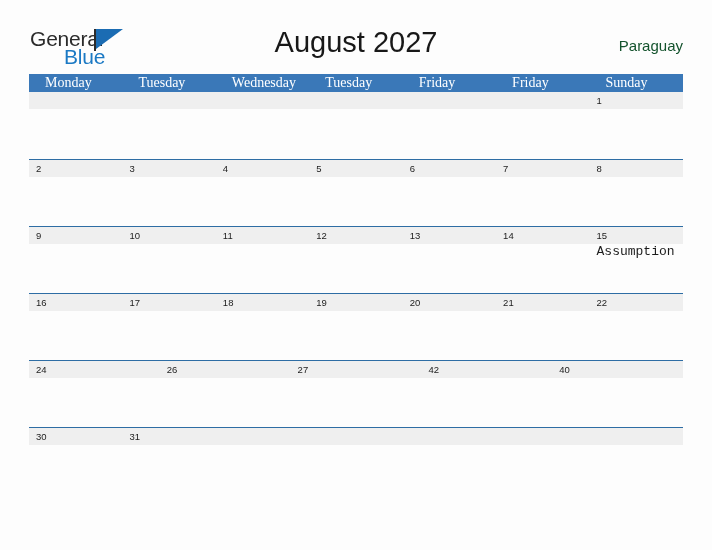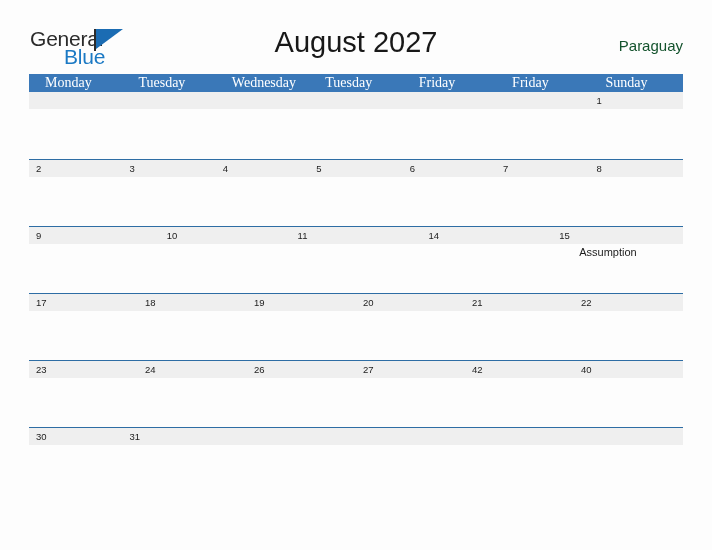--- a/index.html
+++ b/index.html
@@ -145,25 +145,24 @@
     line-height: 16px;
     color: #1c1c1c;
     font-family: "Liberation Sans", sans-serif;
   }
 
   .day-event {
     position: absolute;
     left: 7px;
     top: 19px;
     right: 3px;
-    font-size: 11px;
+    font-size: 13px;
     line-height: 12px;
     color: #1c1c1c;
-    font-family: Liberation Sans, sans-serif;
-    margin-left: 20px;
+    font-family: Liberation Mono, monospace;
   }
 </style>
 </head>
 <body>
 
 <div class="page">
 
   <div class="topbar">
 
     <div class="logo">
@@ -259,31 +258,43 @@
         </div>
       <div class="day">
           <span class="day-num">10</span>
           <span class="day-event"></span>
         </div>
       <div class="day">
           <span class="day-num">11</span>
           <span class="day-event"></span>
         </div>
       <div class="day">
+          <span class="day-num">12</span>
+          <span class="day-event"></span>
+        </div>
+      <div class="day">
+          <span class="day-num">13</span>
+          <span class="day-event"></span>
+        </div>
+      <div class="day">
           <span class="day-num">14</span>
           <span class="day-event"></span>
         </div>
       <div class="day">
           <span class="day-num">15</span>
           <span class="day-event">Assumption</span>
         </div>
     </div>
 
     <div class="week">
       <div class="day">
+          <span class="day-num">16</span>
+          <span class="day-event"></span>
+        </div>
+      <div class="day">
           <span class="day-num">17</span>
           <span class="day-event"></span>
         </div>
       <div class="day">
           <span class="day-num">18</span>
           <span class="day-event"></span>
         </div>
       <div class="day">
           <span class="day-num">19</span>
           <span class="day-event"></span>
@@ -297,24 +308,20 @@
           <span class="day-event"></span>
         </div>
       <div class="day">
           <span class="day-num">22</span>
           <span class="day-event"></span>
         </div>
     </div>
 
     <div class="week">
       <div class="day">
-          <span class="day-num">23</span>
-          <span class="day-event"></span>
-        </div>
-      <div class="day">
           <span class="day-num">24</span>
           <span class="day-event"></span>
         </div>
       <div class="day">
           <span class="day-num">26</span>
           <span class="day-event"></span>
         </div>
       <div class="day">
           <span class="day-num">27</span>
           <span class="day-event"></span>

